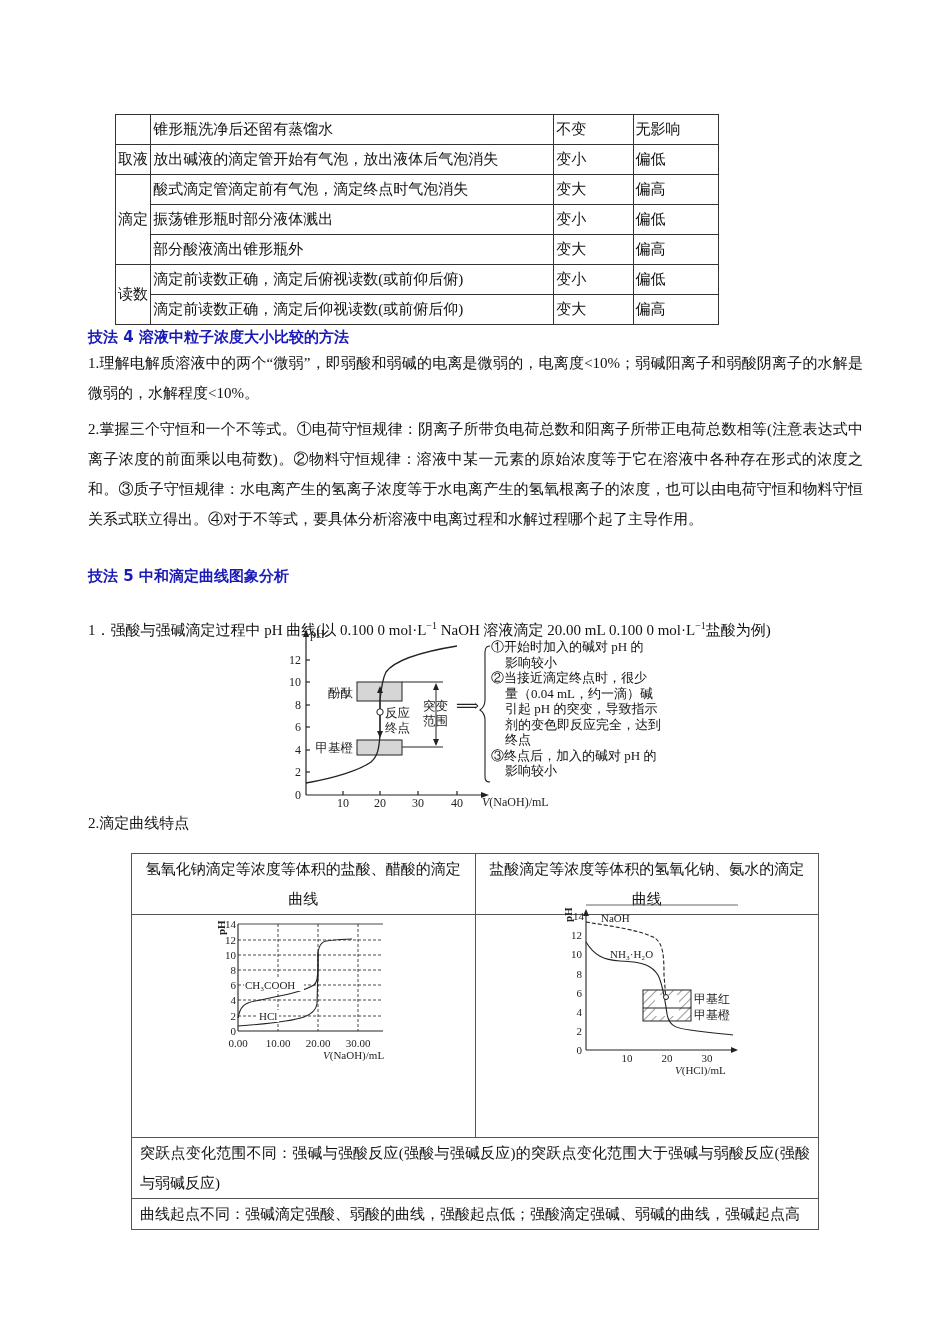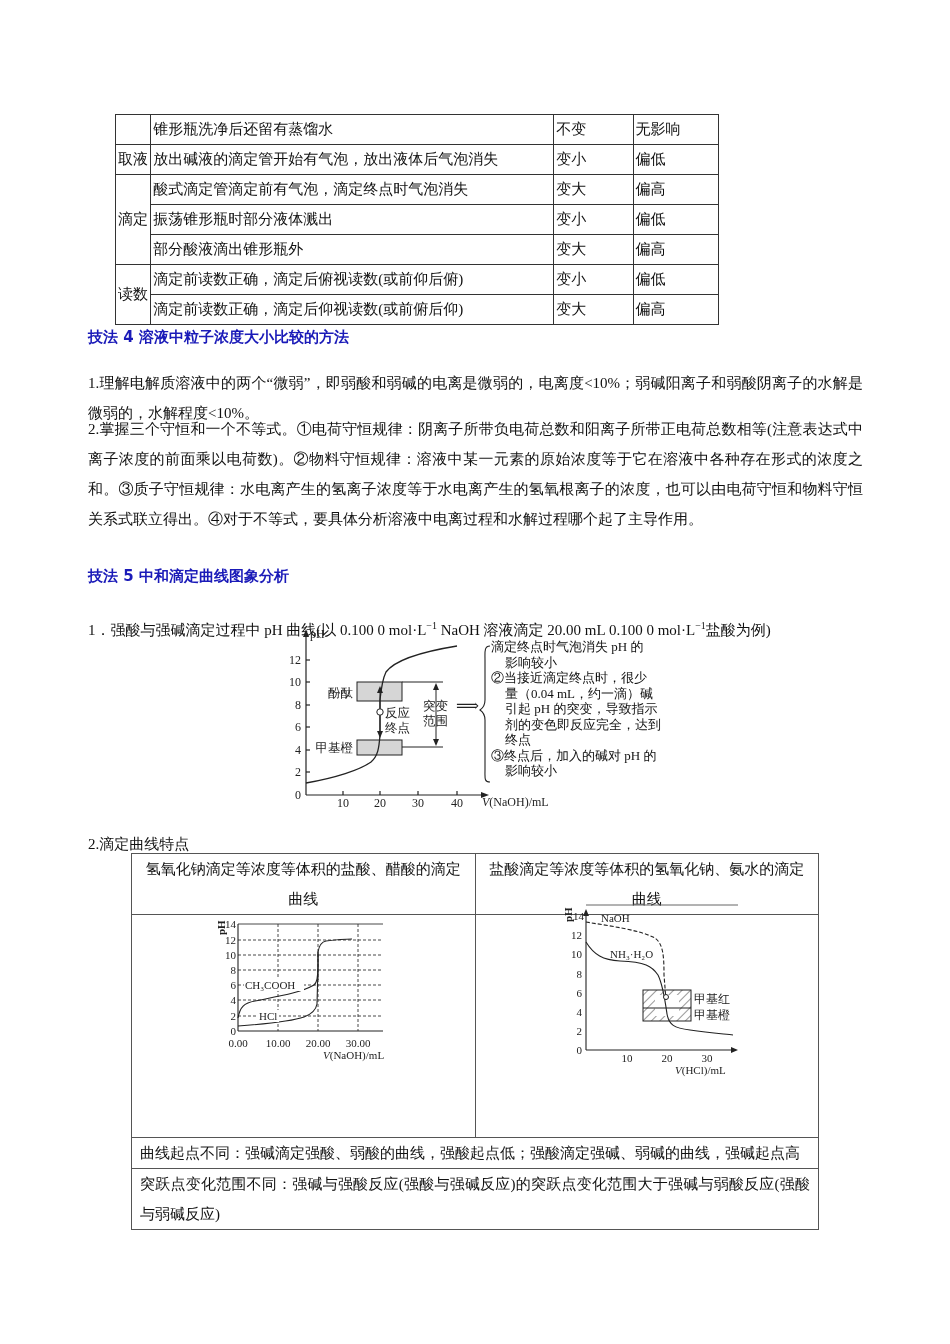--- a/index.html
+++ b/index.html
@@ -63,21 +63,21 @@
   </tr>
   <tr>
     <td class="desc">滴定前读数正确，滴定后仰视读数(或前俯后仰)</td>
     <td class="v">变大</td>
     <td class="r">偏高</td>
   </tr>
 </tbody>
   </table>
 
 <div class="heading" style="top:328px;">技法 4  溶液中粒子浓度大小比较的方法</div>
-<div class="para" style="top:368px;">1.理解电解质溶液中的两个“微弱”，即弱酸和弱碱的电离是微弱的，电离度&lt;10%；弱碱阳离子和弱酸阴离子的水解是微弱的，水解程度&lt;10%。</div>
+<div class="para" style="top:348px;">1.理解电解质溶液中的两个“微弱”，即弱酸和弱碱的电离是微弱的，电离度&lt;10%；弱碱阳离子和弱酸阴离子的水解是微弱的，水解程度&lt;10%。</div>
 <div class="para" style="top:414px;">2.掌握三个守恒和一个不等式。①电荷守恒规律：阴离子所带负电荷总数和阳离子所带正电荷总数相等(注意表达式中离子浓度的前面乘以电荷数)。②物料守恒规律：溶液中某一元素的原始浓度等于它在溶液中各种存在形式的浓度之和。③质子守恒规律：水电离产生的氢离子浓度等于水电离产生的氢氧根离子的浓度，也可以由电荷守恒和物料守恒关系式联立得出。④对于不等式，要具体分析溶液中电离过程和水解过程哪个起了主导作用。</div>
 
 <div class="heading" style="top:567px;">技法 5  中和滴定曲线图象分析</div>
 <div class="line" style="top:597px;"><span>1．强酸与强碱滴定过程中 pH 曲线(以 0.100 0 mol·L</span><sup>−1</sup><span> NaOH 溶液滴定 20.00 mL 0.100 0 mol·L</span><sup>−1</sup><span>盐酸为例)</span></div>
 
 <svg class="abs" style="left:280px;top:625px;" width="290" height="185" viewBox="280 625 290 185">
   <g stroke="#222" stroke-width="1.2" fill="none">
     <line x1="306" y1="795" x2="306" y2="632"></line>
     <polygon points="306,629 303,637 309,637" fill="#222" stroke="none"></polygon>
     <line x1="306" y1="795" x2="485" y2="795"></line>
@@ -130,48 +130,48 @@
     <text x="423" y="710" font-size="12.5">突变</text>
     <text x="423" y="725" font-size="12.5">范围</text>
     <text x="456" y="711" font-size="16">⟹</text>
   </g>
   <text x="482" y="806" font-size="12" fill="#222"><tspan font-style="italic">V</tspan><tspan>(NaOH)/mL</tspan></text>
 
   <path d="M490,646 C484,646 485,652 485,660 L485,700 C485,706 483,708 480,710 C483,712 485,714 485,720 L485,770 C485,778 484,782 490,782" stroke="#222" stroke-width="1.1" fill="none"></path>
 </svg>
 
 <div class="note" style="left:491px;top:639px;">
-  <div>滴定终点时气泡消失 pH 的</div>
+  <div>①开始时加入的碱对 pH 的</div>
   <div style="padding-left:14px;">影响较小</div>
   <div>②当接近滴定终点时，很少</div>
   <div style="padding-left:14px;">量（0.04 mL，约一滴）碱</div>
   <div style="padding-left:14px;">引起 pH 的突变，导致指示</div>
   <div style="padding-left:14px;">剂的变色即反应完全，达到</div>
   <div style="padding-left:14px;">终点</div>
   <div>③终点后，加入的碱对 pH 的</div>
   <div style="padding-left:14px;">影响较小</div>
 </div>
 
-<div class="line" style="top:811px;">2.滴定曲线特点</div>
+<div class="line" style="top:790px;">2.滴定曲线特点</div>
 
 <table class="t2">
   <tbody>
       <tr>
     <td class="head">氢氧化钠滴定等浓度等体积的盐酸、醋酸的滴定曲线</td>
     <td class="head">盐酸滴定等浓度等体积的氢氧化钠、氨水的滴定曲线</td>
   </tr>
   <tr>
     <td style="height:222px;padding:0;"></td>
     <td style="height:222px;padding:0;"></td>
   </tr>
   <tr>
+    <td colspan="2" class="full">突跃点变化范围不同：强碱与强酸反应(强酸与强碱反应)的突跃点变化范围大于强碱与弱酸反应(强酸与弱碱反应)</td>
+  </tr>
+  <tr>
     <td colspan="2" class="full">曲线起点不同：强碱滴定强酸、弱酸的曲线，强酸起点低；强酸滴定强碱、弱碱的曲线，强碱起点高</td>
-  </tr>
-  <tr>
-    <td colspan="2" class="full">突跃点变化范围不同：强碱与强酸反应(强酸与强碱反应)的突跃点变化范围大于强碱与弱酸反应(强酸与弱碱反应)</td>
   </tr>
 </tbody>
   </table>
 
 <svg class="abs" style="left:215px;top:910px;" width="180" height="155" viewBox="215 910 180 155">
   <g stroke="#333" stroke-width="0.9" stroke-dasharray="3,2" fill="none">
     <line x1="238" y1="924" x2="383" y2="924" stroke-dasharray="none"></line>
     <line x1="238" y1="940" x2="383" y2="940"></line>
       <line x1="238" y1="955" x2="383" y2="955"></line>
     <line x1="238" y1="970" x2="383" y2="970"></line>

